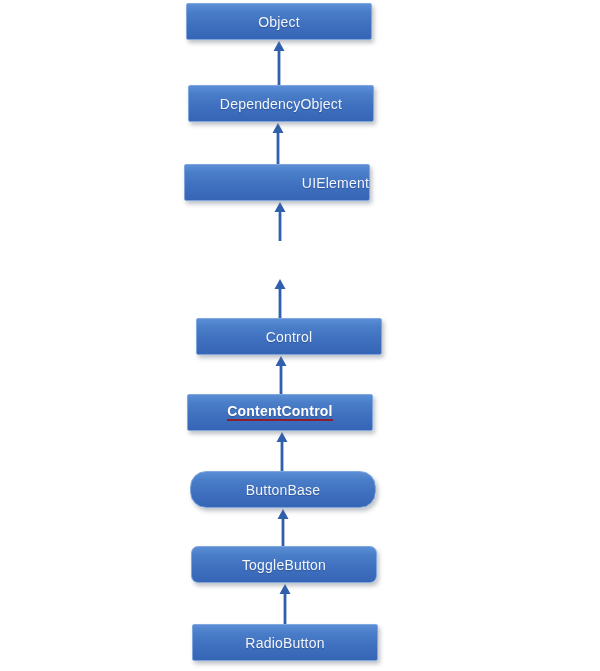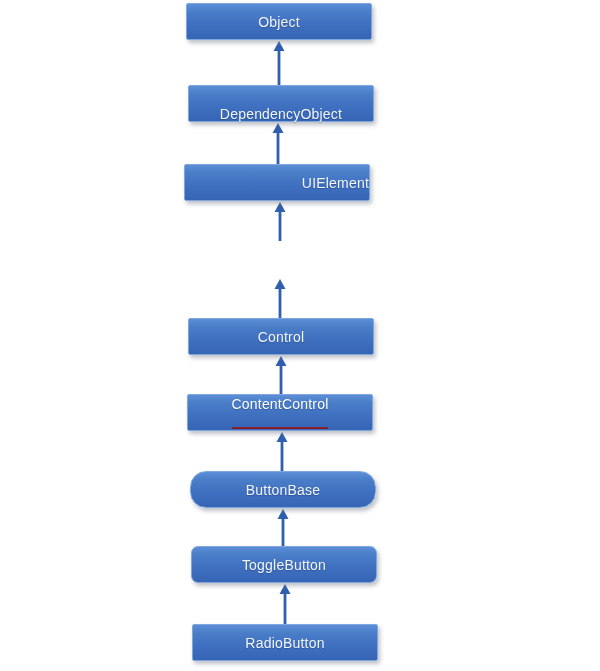--- a/index.html
+++ b/index.html
@@ -35,24 +35,24 @@
   .node-label {
     color: #f2f6fb;
     font-size: 14px;
     font-weight: normal;
     letter-spacing: 0.2px;
     line-height: 1;
     white-space: nowrap;
     text-shadow: 0 1px 1px rgba(20, 40, 80, 0.35);
   }
   .node.highlight .node-label {
-    font-weight: normal;
+    font-weight: bold;
     color: #ffffff;
     border-bottom: 2px solid #8d1f2d;
-    padding-bottom: 16px;
+    padding-bottom: 1px;
   }
 
   
   .arrow {
     position: absolute;
     width: 16px;
   }
   .arrow svg {
     display: block;
     width: 16px;
@@ -107,27 +107,27 @@
     </div>
     <div class="arrow" style="left: 277px; top: 583px; height: 41px;">
       <svg viewBox="0 0 16 41" preserveAspectRatio="none">
         <polygon points="8,1 2.5,11 13.5,11" fill="#2f5fad"></polygon>
         <rect x="6.6" y="10" width="2.8" height="31" fill="#2f5fad"></rect>
       </svg>
     </div>
     <div class="node" style="left: 186px; top: 3px; width: 186px; height: 37px;">
       <span class="node-label">Object</span>
     </div>
-    <div class="node" style="left: 188px; top: 85px; width: 186px; height: 37px; align-items: flex-end;">
+    <div class="node" style="left: 188px; top: 85px; width: 186px; height: 37px;">
       <span class="node-label">DependencyObject</span>
     </div>
     <div class="node" style="left: 184px; top: 164px; width: 186px; height: 37px; justify-content: flex-end;">
       <span class="node-label">UIElement</span>
     </div>
-    <div class="node" style="left: 188px; top: 318px; width: 186px; height: 37px;">
+    <div class="node" style="left: 196px; top: 318px; width: 186px; height: 37px;">
       <span class="node-label">Control</span>
     </div>
     <div class="node highlight" style="left: 187px; top: 394px; width: 186px; height: 37px;">
       <span class="node-label">ContentControl</span>
     </div>
     <div class="node" style="left: 190px; top: 471px; width: 186px; height: 37px; border-radius: 16px;">
       <span class="node-label">ButtonBase</span>
     </div>
     <div class="node" style="left: 191px; top: 546px; width: 186px; height: 37px; border-radius: 7px;">
       <span class="node-label">ToggleButton</span>

